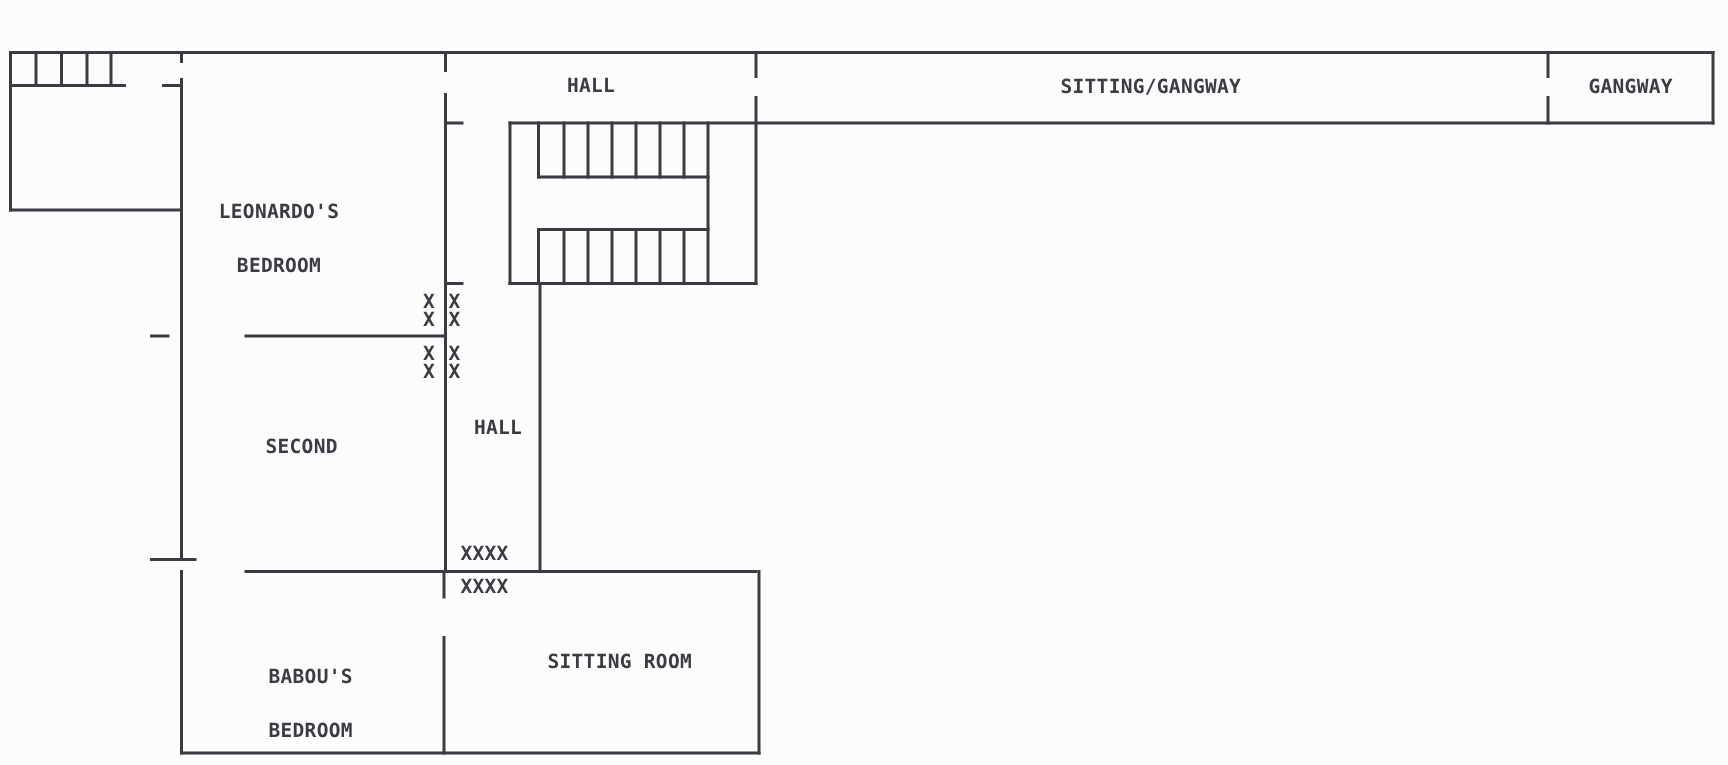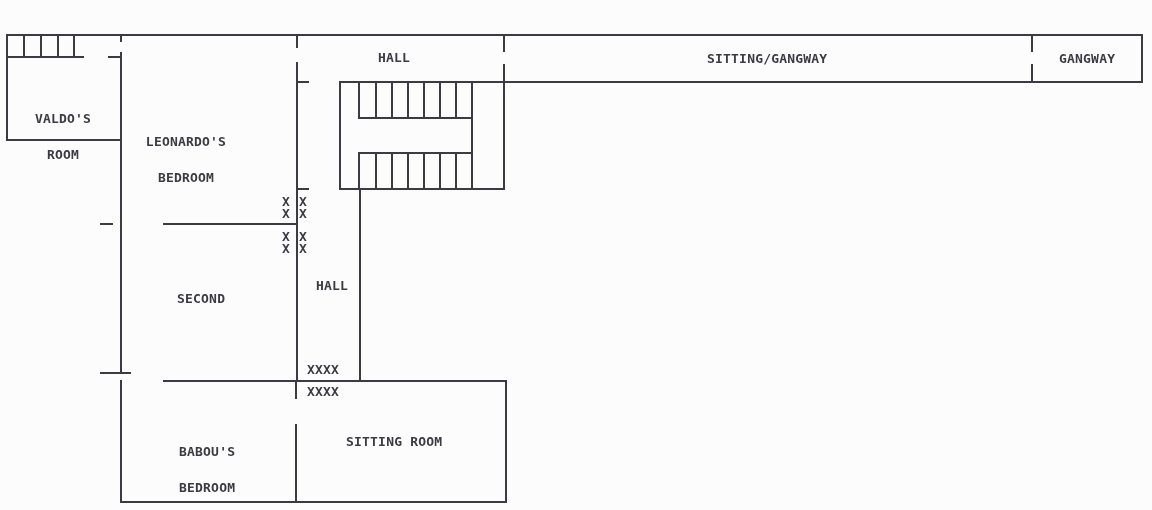--- a/index.html
+++ b/index.html
@@ -76,24 +76,20 @@
   <div class="w" style="left:503px;top:34px;width:2px;height:18px"></div>
   <div class="w" style="left:503px;top:64px;width:2px;height:126px"></div>
   <div class="w" style="left:1031px;top:34px;width:2px;height:18px"></div>
   <div class="w" style="left:1031px;top:64px;width:2px;height:19px"></div>
   <div class="w" style="left:1141px;top:34px;width:2px;height:49px"></div>
   <div class="w" style="left:295px;top:380px;width:2px;height:19px"></div>
   <div class="w" style="left:295px;top:424px;width:2px;height:79px"></div>
   <div class="w" style="left:505px;top:380px;width:2px;height:123px"></div>
 
 
-  <div class="lbl ctr" style="left:13px;top:89px;width:100px">
-    <span>VALDO'S</span>
-    <span>ROOM</span>
-  </div>
 
   <div class="lbl ctr" style="left:122px;top:112px;width:128px">
     <span>LEONARDO'S</span>
     <span>BEDROOM</span>
   </div>
 
   <div class="lbl" style="left:378px;top:52px">HALL</div>
 
   <div class="lbl" style="left:707px;top:53px">SITTING/GANGWAY</div>
 
@@ -102,21 +98,21 @@
 
   <div class="lbl" style="left:316px;top:280px">HALL</div>
 
   <div class="lbl" style="left:177px;top:293px">SECOND</div>
 
   <div class="lbl" style="left:179px;top:422px">
     <span>BABOU'S</span>
     <span>BEDROOM</span>
   </div>
 
-  <div class="lbl" style="left:346px;top:436px">SITTING ROOM</div>
+  <div class="lbl" style="left:365px;top:436px">SITTING ROOM</div>
 
   <div class="lbl" style="left:282px;top:196px">X
 X</div>
   <div class="lbl" style="left:299px;top:196px">X
 X</div>
   <div class="lbl" style="left:282px;top:231px">X
 X</div>
   <div class="lbl" style="left:299px;top:231px">X
 X</div>
   <div class="lbl" style="left:307px;top:364px">XXXX</div>

